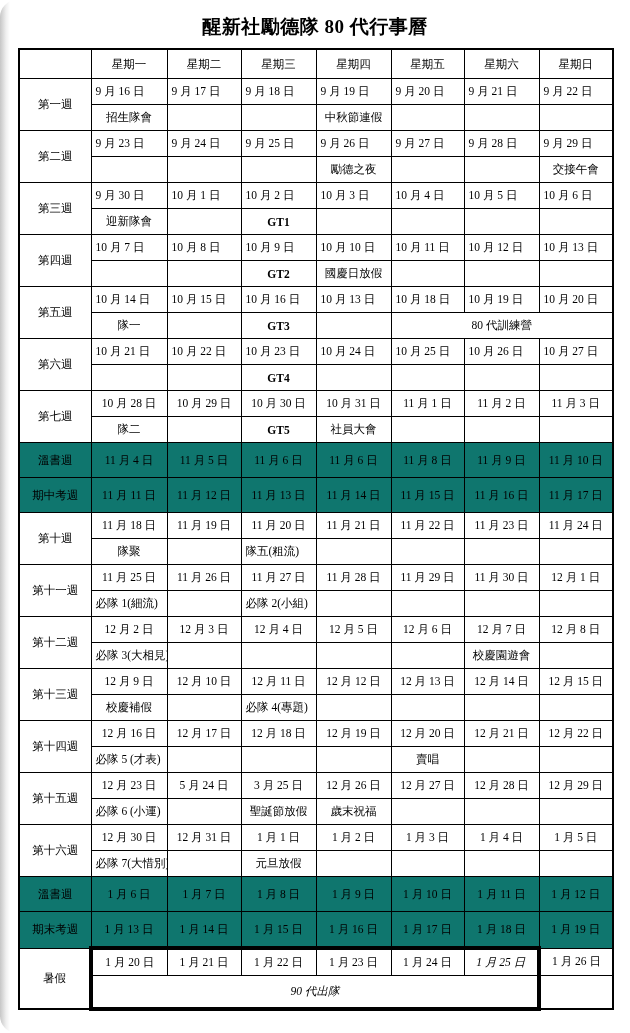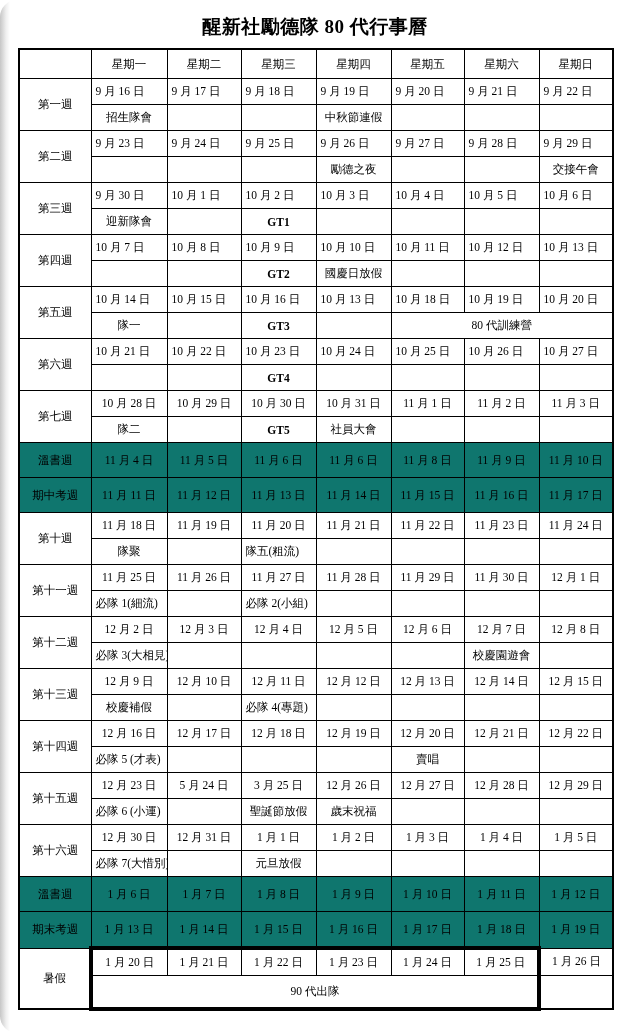--- a/index.html
+++ b/index.html
@@ -41,21 +41,21 @@
     padding:0 1px;
   }
   tr.hdr td{height:28px;}
   tr.sub td{height:25px;}
   tr.gray td{height:34px;background:#0f766e;}
   tr.lastev td{height:31px;}
   td.al-left{text-align:left;padding-left:4px;}
   td.bold{font-weight:bold;}
   td.tb-t{border-top:4px solid #000;margin-top:45px;}
   td.tb-l{border-left:4px solid #000;}
-  td.tb-r{border-right:4px solid #000;}
+  td.tb-r{border-right:4px solid #000;font-style:italic;}
   td.tb-b{border-bottom:4px solid #000;}
 </style>
 </head>
 <body>
 
 <div class="page">
   <div class="scan-edge"></div>
   <h1 class="title">醒新社勵德隊 80 代行事曆</h1>
   <table class="cal">
     <colgroup>

